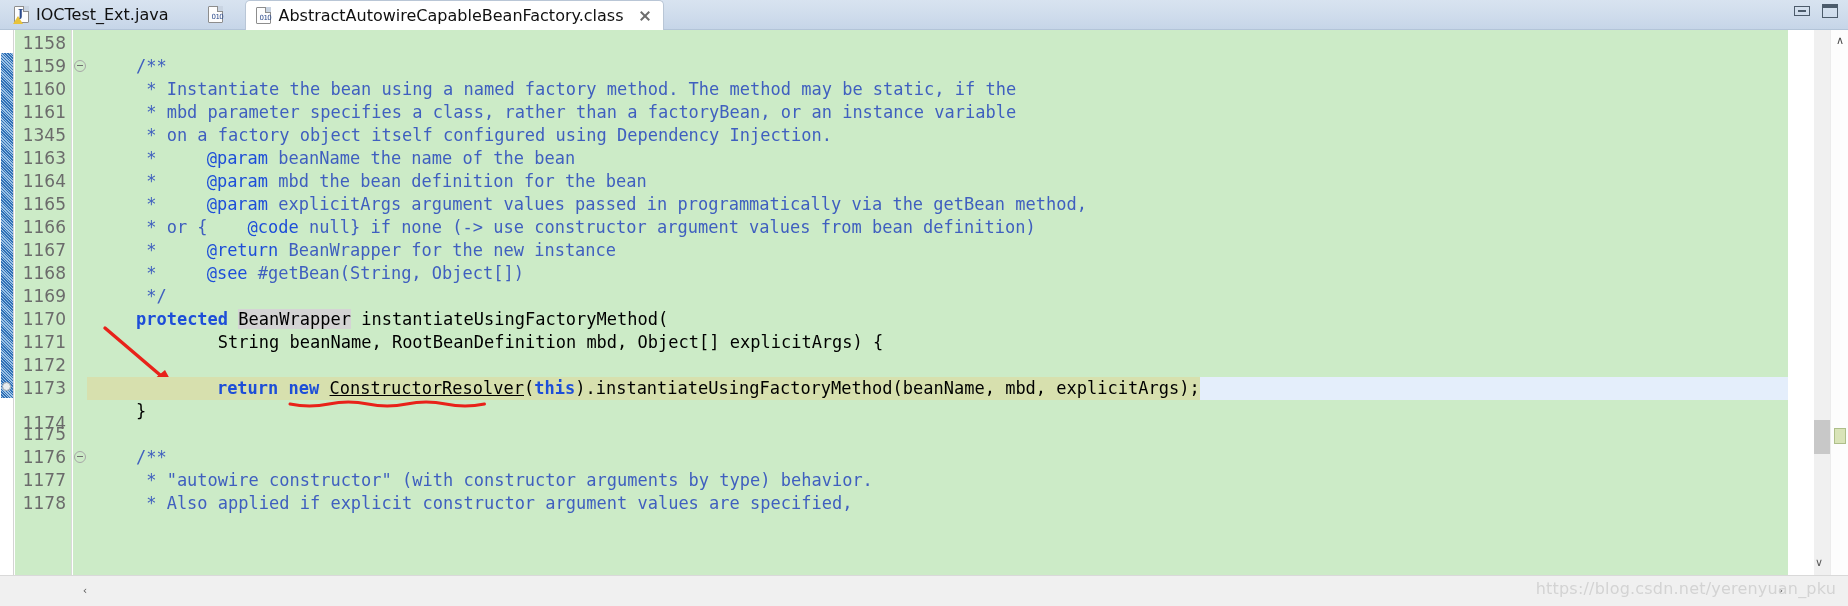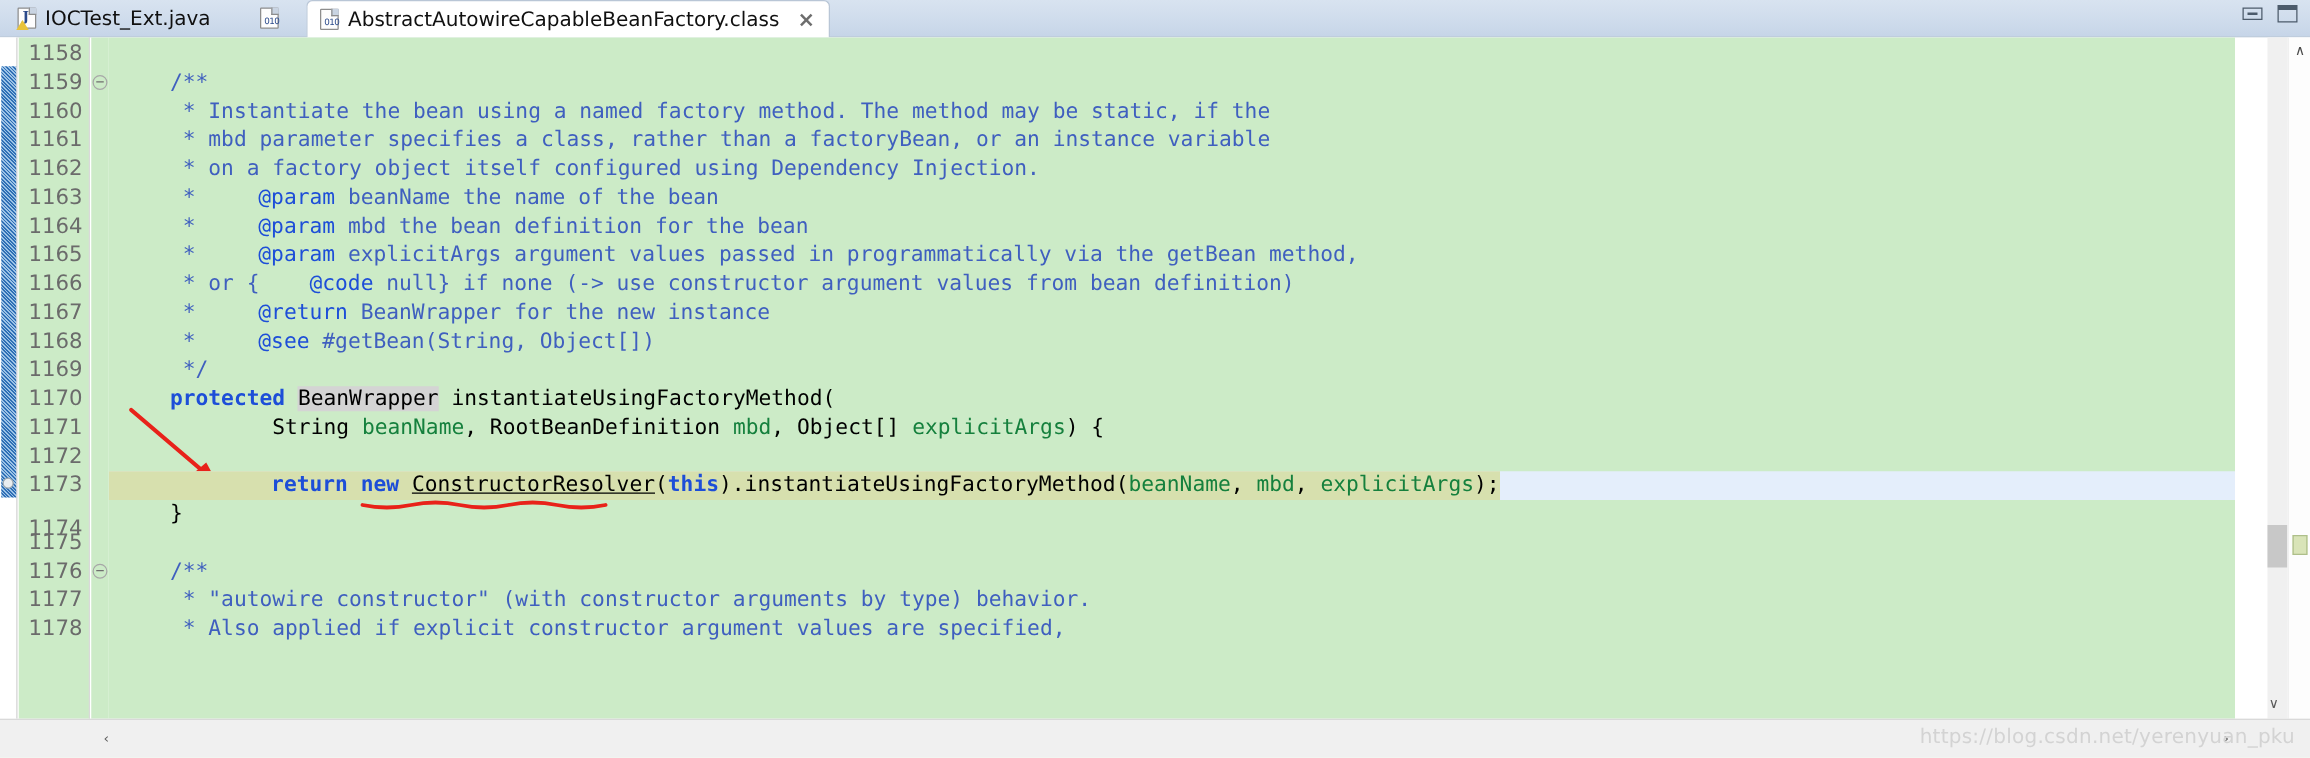--- a/index.html
+++ b/index.html
@@ -244,21 +244,21 @@
     background: #d7e0ae;
     display: inline-block;
     padding-left: 48px;
   }
 
   
   .c-doc    { color: #3f5fbf; }
   .c-tag    { color: #1d4ed8; padding-left: 40px; }
   .c-kw     { color: #1d4ed8; font-weight: bold; }
   .c-plain  { color: #000000; }
-  .c-param  { color: #15803d; text-align: right; }
+  .c-param  { color: #000000; text-align: right; }
   .c-occ    { background: #d4d4d4; }
   .c-link   { color: #000000; text-decoration: underline; }
 
   
   .redink { position: absolute; pointer-events: none; overflow: visible; }
 
   
   .ovruler {
     position: absolute;
     right: 18px; top: 0;
@@ -363,21 +363,21 @@
     <div class="annobar">
       <div class="change-mark" style="top:23px; height:345px;"></div>
       <div class="bp-mark" style="top:352px;"></div>
     </div>
 
     <div class="gutter" id="gutter">
         <div class="lnum" style="top: 2px;">1158</div>
         <div class="lnum" style="top: 25px;">1159</div>
         <div class="lnum" style="top: 48px;">1160</div>
         <div class="lnum" style="top: 71px;">1161</div>
-        <div class="lnum" style="top: 94px;">1162</div>
+        <div class="lnum" style="top: 94px;">1345</div>
         <div class="lnum" style="top: 117px;">1163</div>
         <div class="lnum" style="top: 140px;">1164</div>
         <div class="lnum" style="top: 163px;">1165</div>
         <div class="lnum" style="top: 186px;">1166</div>
         <div class="lnum" style="top: 209px;">1167</div>
         <div class="lnum" style="top: 232px;">1168</div>
         <div class="lnum" style="top: 255px;">1169</div>
         <div class="lnum" style="top: 278px;">1170</div>
         <div class="lnum" style="top: 301px;">1171</div>
         <div class="lnum" style="top: 324px;">1172</div>

